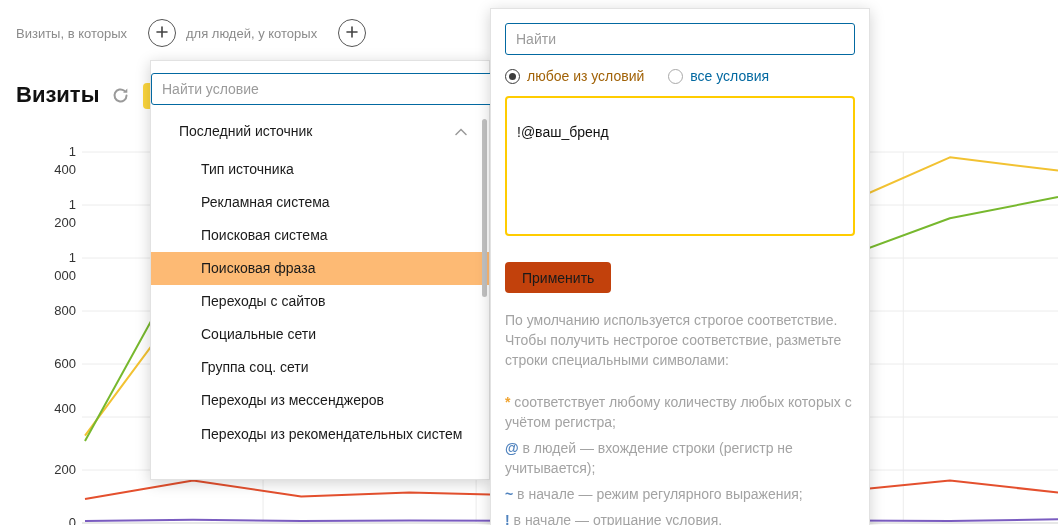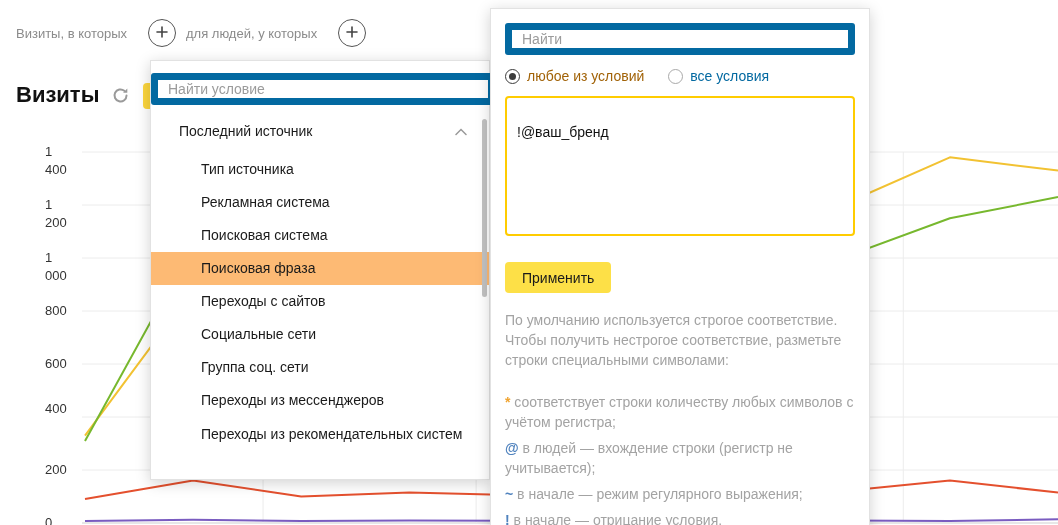--- a/index.html
+++ b/index.html
@@ -20,34 +20,34 @@
   
   .page-title { position:absolute; left:16px; top:82px; font-size:22px; font-weight:700; color:#111; z-index:3; }
   .refresh { position:absolute; left:112px; top:87px; z-index:3; cursor:pointer; }
 
   
   .yellow-sliver { position:absolute; left:143px; top:83px; width:16px; height:26px;
     background:#fcd63d; border-radius:4px; z-index:4; }
 
   
   #chart-svg { position:absolute; left:0; top:0; width:1058px; height:525px; z-index:1; }
-  .ylabel { position:absolute; left:0; width:76px; text-align:left; font-size:13px;
+  .ylabel { position:absolute; left:0; width:76px; text-align:right; font-size:13px;
     color:#333; line-height:18px; z-index:2;padding-left:45px; }
   .ylabel:nth-child(1){top:143px;} .ylabel:nth-child(2){top:196px;}
   .ylabel:nth-child(3){top:249px;} .ylabel:nth-child(4){top:302px;}
   .ylabel:nth-child(5){top:355px;} .ylabel:nth-child(6){top:400px;}
   .ylabel:nth-child(7){top:461px;} .ylabel:nth-child(8){top:514px;}
 
   
   .popup { position:absolute; background:#fff; border:1px solid #e2e2e2;
     box-shadow:0 3px 14px rgba(0,0,0,0.18); z-index:10; }
   .left-popup { left:150px; top:60px; width:340px; height:420px; }
   .right-popup { left:490px; top:8px; width:380px; height:530px; padding:14px; }
 
-  .search-input { display:block; height:32px; border:7px solid #0369a1; border-radius:3px;
+  .search-input { display:block; height:32px; border:1px solid #0369a1; border-radius:3px;
     padding:0 10px; font-size:14px; font-family:inherit; color:#222; outline:none; width:100%; }
   .search-input::placeholder { color:#9b9b9b; }
   .left-popup .search-input { width:344px; margin:12px auto 0 auto; }
 
   .group-header { margin-top:8px; height:36px; display:flex; align-items:center;
     justify-content:space-between; padding:0 22px 0 28px; cursor:pointer; }
   .group-header .g-label { font-size:14px; color:#1a1a1a; }
   .cond-list { margin-top:4px; }
   .cond-item { min-height:33px; line-height:33px; padding-left:50px; padding-right:18px;
     font-size:14px; color:#1a1a1a; cursor:pointer; }
@@ -63,21 +63,21 @@
   .radio-opt.checked .radio-circle { border-color:#3c3c3c; }
   .radio-opt.checked .radio-circle::after { content:""; position:absolute; left:3px; top:3px;
     width:7px; height:7px; border-radius:50%; background:#3c3c3c; }
   .radio-opt.checked .radio-label { color:#a16207; }
   .radio-opt .radio-label { color:#0369a1; }
 
   .cond-textarea { display:block; width:100%; height:140px; margin-top:12px;
     border:2px solid #ffcc00; border-radius:4px; padding:26px 10px; font-size:14px;
     font-family:inherit; color:#111; resize:none; outline:none; }
 
-  .apply-btn { margin-top:26px; height:31px; padding:0 17px; background:#fde047;
+  .apply-btn { margin-top:26px; height:31px; padding:0 17px; background:#c2410c;
     border:none; border-radius:4px; font-size:14px; font-family:inherit; color:#1a1a1a;
     cursor:pointer; }
 
   .help-text { margin-top:17px; font-size:14px; line-height:20px; color:#a3a3a3; }
   .rules { margin-top:22px; }
   .rule { font-size:14px; line-height:20px; color:#a3a3a3; margin-bottom:6px; }
   .rule .sym { font-weight:700; }
   .rule .sym.orange { color:#f0a431; }
   .rule .sym.blue { color:#5083be; }
 </style>
@@ -177,21 +177,21 @@
         <span class="radio-circle"></span>
         <span class="radio-label">все условия</span>
       </label>
     </div>
     <textarea class="cond-textarea" style="">!@ваш_бренд</textarea>
     <button class="apply-btn">Применить</button>
     <p class="help-text">По умолчанию используется строгое соответствие. Чтобы получить нестрогое соответствие, разметьте строки специальными символами:</p>
     <div class="rules">
       <p class="rule">
         <span class="sym orange">*</span>
-        <span>соответствует строки количеству любых символов с учётом регистра;</span>
+        <span>соответствует любому количеству любых которых с учётом регистра;</span>
       </p>
       <p class="rule">
         <span class="sym blue">@</span>
         <span>в людей — вхождение строки (регистр не учитывается);</span>
       </p>
       <p class="rule">
         <span class="sym blue">~</span>
         <span>в начале — режим регулярного выражения;</span>
       </p>
       <p class="rule">

